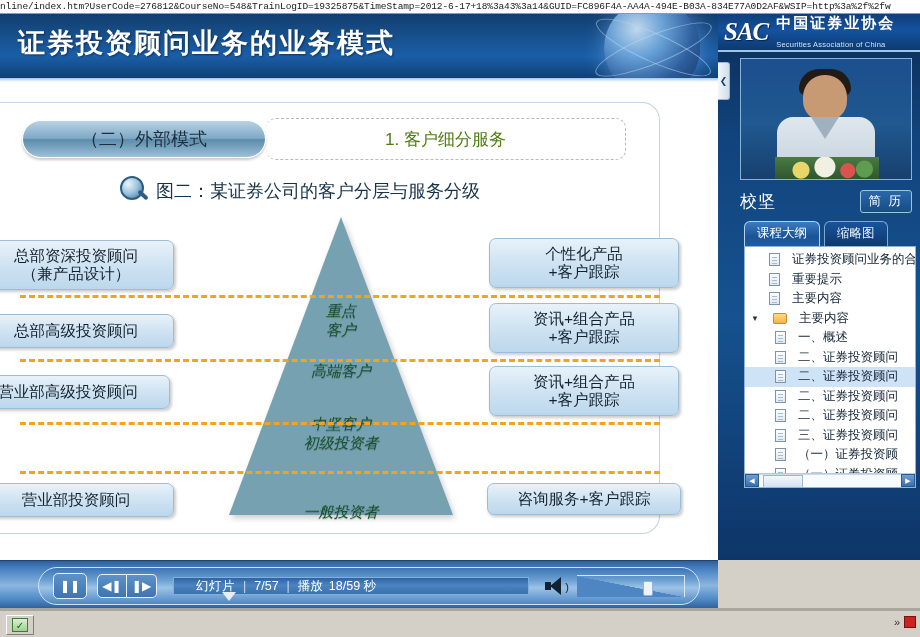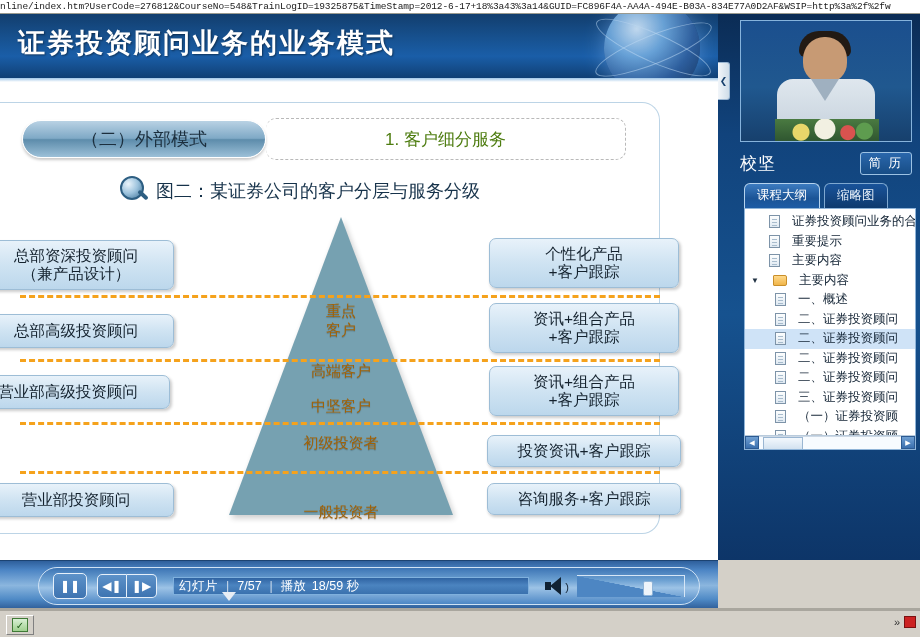--- a/index.html
+++ b/index.html
@@ -102,21 +102,21 @@
     position: absolute; left: 229px; top: 203px;
     width: 0; height: 0;
     border-left: 112px solid transparent;
     border-right: 112px solid transparent;
     border-bottom: 298px solid #6f9cad;
     opacity: .95;
     filter: drop-shadow(2px 3px 3px rgba(0,0,0,.22));
   }
   .pyr-label {
     position: absolute; width: 230px; text-align: center; left: 226px;
-    color: #a16207; font-size: 15px; text-shadow: 0 1px 1px rgba(0,0,0,.25);
+    color: #14532d; font-size: 15px; text-shadow: 0 1px 1px rgba(0,0,0,.25); font-style: italic;
   }
 
   
   .odash {
     position: absolute; height: 0;
     border-top: 3px dashed #f5a21c;
   }
 
   .sbox {
     position: absolute;
@@ -154,21 +154,21 @@
   .nav-group .pbtn:first-child { border-radius: 5px 0 0 5px; }
   .nav-group .pbtn:last-child { border-radius: 0 5px 5px 0; border-left: none; }
 
   .seek {
     position: relative; flex: 1; height: 18px; margin: 0 6px;
     background: linear-gradient(180deg,#2f63a2 0%, #4b84c0 45%, #3a71ae 100%);
     border: 1px solid #7fb0dd;
     display:flex; align-items:center;
     color:#ffffff; font-size: 12.5px; white-space: nowrap;
   }
-  .seek .txt { padding-left: 5px; letter-spacing: .5px; }
+  .seek .txt { padding-left: 22px; letter-spacing: .5px; }
   .seek .sep { opacity: .7; padding: 0 8px; }
   .seek-knob {
     position:absolute; left: 48px; top: 14px;
     width: 0; height: 0; border-left: 7px solid transparent;
     border-right: 7px solid transparent; border-top: 9px solid #e8eef5;
   }
   .spk { width: 22px; height: 18px; position: relative; }
   .spk:before {
     content:""; position:absolute; left:0; top:5px; width:6px; height:8px; background:#123; 
   }
@@ -348,21 +348,21 @@
         <span class="lens"></span>
           <span class="handle"></span>
       </span>
       <span>图二：某证券公司的客户分层与服务分级</span>
     </div>
 
     <div class="pyramid"></div>
     <div class="pyr-label" style="top:288px;">重点</div>
     <div class="pyr-label" style="top:307px;">客户</div>
     <div class="pyr-label" style="top:348px;">高端客户</div>
-    <div class="pyr-label" style="top:383px;">中坚客户</div>
+    <div class="pyr-label" style="top:401px;">中坚客户</div>
     <div class="pyr-label" style="top:420px;">初级投资者</div>
     <div class="pyr-label" style="top:470px;margin-top:19px;">一般投资者</div>
 
     <div class="odash" style="left:20px; top:281px; width:640px;"></div>
     <div class="odash" style="left:20px; top:345px; width:640px;"></div>
     <div class="odash" style="left:20px; top:408px; width:640px;"></div>
     <div class="odash" style="left:20px; top:457px; width:640px;"></div>
 
     <div class="sbox" style="left:-22px; top:226px; width:196px; height:50px;">
       <span>
@@ -390,23 +390,20 @@
       <span>
         <span>资讯+组合产品</span><br>
         <span>+客户跟踪</span>
       </span>
     </div>
     <div class="sbox" style="left:489px; top:352px; width:190px; height:50px;">
       <span>
         <span>资讯+组合产品</span><br>
         <span>+客户跟踪</span>
       </span>
-    </div>
-    <div class="sbox" style="left:487px; top:421px; width:194px; height:32px;">
-      <span>投资资讯+客户跟踪</span>
     </div>
     <div class="sbox" style="left:487px; top:469px; width:194px; height:32px;">
       <span>咨询服务+客户跟踪</span>
     </div>
   </div>
 
   <div class="player">
     <div class="player-inner">
       <div class="pbtn pause">❚❚</div>
       <div class="nav-group">
@@ -426,20 +423,27 @@
           <span class="spk-wave">)</span>
         </span>
       <div class="vol">
         <span class="vol-knob"></span>
       </div>
     </div>
   </div>
 
   <div class="rpanel">
 
+    <div class="sac">
+      <span class="sac-logo">SAC</span>
+      <span>
+        <span class="sac-cn">中国证券业协会</span><br>
+        <span class="sac-en">Securities Association of China</span>
+      </span>
+    </div>
 
     <div class="video">
       <span class="v-hair"></span>
       <span class="v-head"></span>
       <span class="v-body"></span>
       <span class="v-collar"></span>
       <span class="v-flower"></span>
     </div>
     <div class="collapse">❮</div>
 

